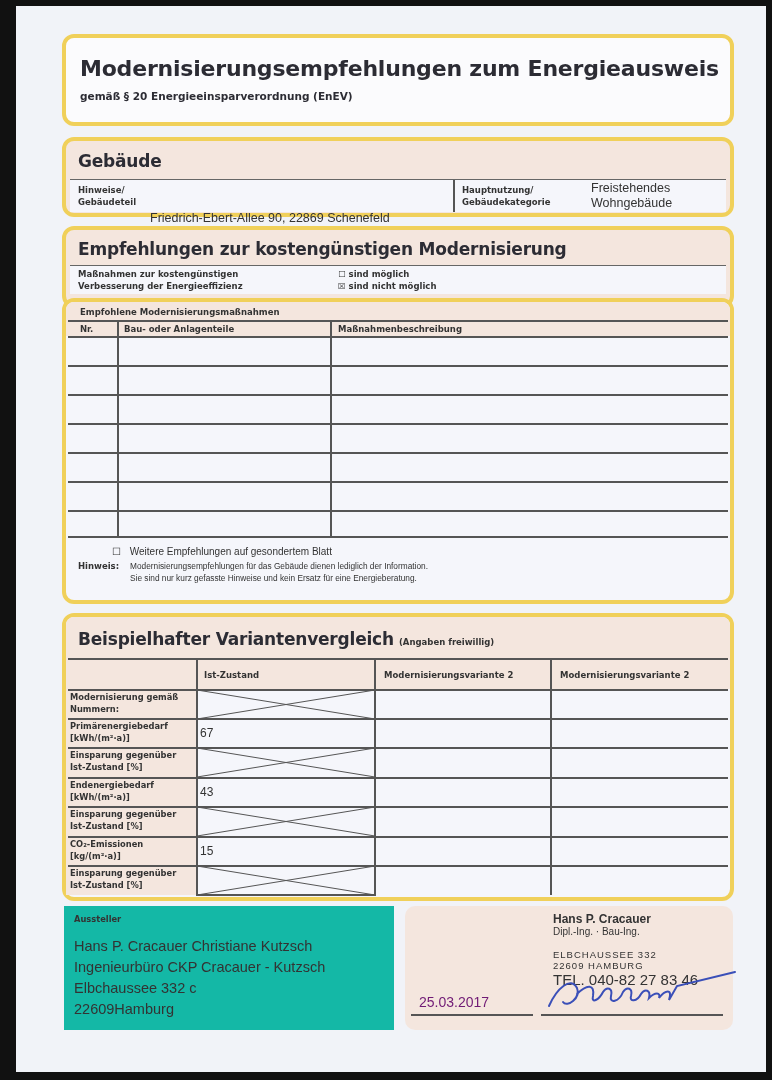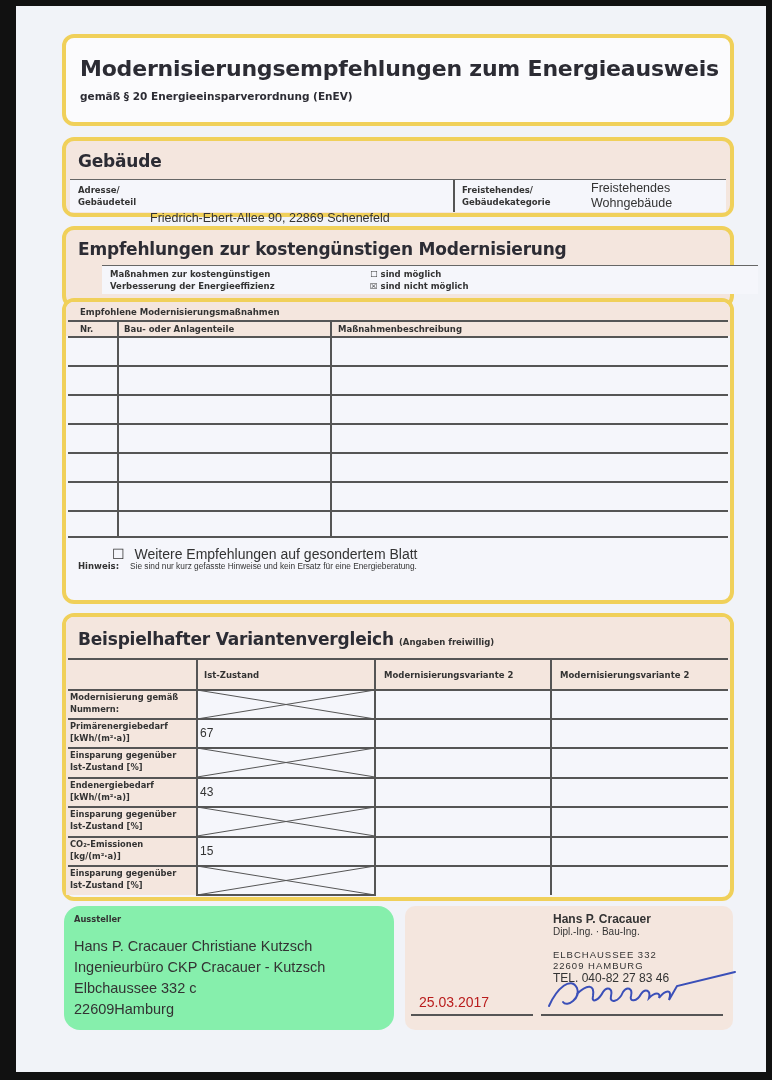--- a/index.html
+++ b/index.html
@@ -34,42 +34,42 @@
 
   <div class="box" style="left:46px; top:28px; width:672px; height:92px;">
     <div class="title-main">Modernisierungsempfehlungen zum Energieausweis</div>
     <div class="title-sub">gemäß § 20 Energieeinsparverordnung (EnEV)</div>
   </div>
 
   <div class="box hdr-band" style="left:46px; top:131px; width:672px; height:80px;">
     <div class="sec-title" style="position:absolute; left:12px; top:10px;">Gebäude</div>
     <div style="position:absolute; left:4px; top:38px; width:656px; height:32px; background:#f5f6fb; border-top:1.5px solid #666;">
       <div class="small-b" style="position:absolute; left:8px; top:4px;">
-        <div>Adresse/</div>
+        <div>Hinweise/</div>
         <div>Gebäudeteil</div>
       </div>
       <div class="val" style="position:absolute; left:80px; top:1px;margin-top:30px;">
         <div>Friedrich-Ebert-Allee 90, 22869 Schenefeld</div>
         <div>Gesamtgebäude</div>
       </div>
       <div class="line-v" style="left:383px; top:0; height:32px;"></div>
       <div class="small-b" style="position:absolute; left:392px; top:4px;">
-        <div>Freistehendes/</div>
+        <div>Hauptnutzung/</div>
         <div>Gebäudekategorie</div>
       </div>
       <div class="val" style="position:absolute; left:521px; top:1px;">
         <div>Freistehendes</div>
         <div>Wohngebäude</div>
       </div>
     </div>
   </div>
 
   <div class="box hdr-band" style="left:46px; top:220px; width:672px; height:82px;padding-left:28px;">
     <div class="sec-title" style="position:absolute; left:12px; top:9px;">Empfehlungen zur kostengünstigen Modernisierung</div>
-    <div style="position:absolute; left:4px; top:35px; width:656px; height:28px; background:#f5f6fb; border-top:1.5px solid #666;margin-left:32px;">
+    <div style="position:absolute; left:4px; top:35px; width:656px; height:28px; background:#f5f6fb; border-top:1.5px solid #666;">
       <div class="small-b" style="position:absolute; left:8px; top:2px;">
         <div>Maßnahmen zur kostengünstigen</div>
         <div>Verbesserung der Energieeffizienz</div>
       </div>
       <div class="small-b" style="position:absolute; left:268px; top:2px;">
         <span>☐</span>
         <span>sind möglich</span>
       </div>
       <div class="small-b" style="position:absolute; left:268px; top:14px;">
         <span>☒</span>
@@ -91,26 +91,27 @@
 
     <div class="line-h" style="left:2px; top:34px; width:660px;"></div>
     <div class="line-h" style="left:2px; top:63px; width:660px;"></div>
     <div class="line-h" style="left:2px; top:92px; width:660px;"></div>
     <div class="line-h" style="left:2px; top:121px; width:660px;"></div>
     <div class="line-h" style="left:2px; top:150px; width:660px;"></div>
     <div class="line-h" style="left:2px; top:179px; width:660px;"></div>
     <div class="line-h" style="left:2px; top:208px; width:660px;"></div>
     <div class="line-h" style="left:2px; top:234px; width:660px;"></div>
 
-    <div style="position:absolute; left:46px; top:244px; font-family:'Liberation Sans', sans-serif; font-size:14px; color:#333;">
+    <div style="position:absolute; left:46px; top:244px; font-family:'Liberation Sans', sans-serif; font-size:10px; color:#333;">
       <span>☐</span>
       <span style="margin-left:6px;">Weitere Empfehlungen auf gesondertem Blatt</span>
     </div>
     <div class="small-b" style="position:absolute; left:12px; top:258px;">Hinweis:</div>
     <div style="position:absolute; left:64px; top:258px; font-family:'Liberation Sans', sans-serif; font-size:8.3px; color:#333; line-height:12px;">
+      <div>Modernisierungsempfehlungen für das Gebäude dienen lediglich der Information.</div>
       <div>Sie sind nur kurz gefasste Hinweise und kein Ersatz für eine Energieberatung.</div>
     </div>
   </div>
 
   <div class="box" style="left:46px; top:607px; width:672px; height:288px; background:#f5f6fb;">
     <div style="position:absolute; left:0; top:0; width:664px; height:72px; background:#f4e6de; border-radius:8px 8px 0 0;"></div>
     <div style="position:absolute; left:0; top:72px; width:130px; height:206px; background:#f4e6de;"></div>
     <div style="position:absolute; left:12px; top:12px;">
       <span class="sec-title">Beispielhafter Variantenvergleich</span>
       <span style="font-size:8.5px; font-weight:bold; color:#333;">(Angaben freiwillig)</span>
@@ -177,38 +178,38 @@
     <svg class="cell-x" style="left:131px; top:190px;" width="178" height="29">
         <line x1="0" y1="0" x2="178" y2="29" stroke="#555" stroke-width="1"></line>
         <line x1="0" y1="29" x2="178" y2="0" stroke="#555" stroke-width="1"></line>
       </svg>
     <svg class="cell-x" style="left:131px; top:249px;" width="178" height="29">
         <line x1="0" y1="0" x2="178" y2="29" stroke="#555" stroke-width="1"></line>
         <line x1="0" y1="29" x2="178" y2="0" stroke="#555" stroke-width="1"></line>
       </svg>
   </div>
 
-  <div style="position:absolute; left:48px; top:900px; width:330px; height:124px; background:#86efac; border-radius:16px;">
+  <div style="position:absolute; left:48px; top:900px; width:330px; height:124px; background:#14b8a6; border-radius:0;">
     <div style="position:absolute; left:10px; top:8px; font-size:8.3px; font-weight:bold; color:#333;">Aussteller</div>
     <div style="position:absolute; left:10px; top:30px; font-family:'Liberation Sans', sans-serif; font-size:14.5px; line-height:21px; color:#333;">
       <div>Hans P. Cracauer Christiane Kutzsch</div>
       <div>Ingenieurbüro CKP Cracauer - Kutzsch</div>
       <div>Elbchaussee 332 c</div>
       <div>22609Hamburg</div>
     </div>
   </div>
   <div style="position:absolute; left:389px; top:900px; width:328px; height:124px; background:#f4e6de; border-radius:10px;">
-    <div style="position:absolute; left:14px; top:88px; font-family:'Liberation Sans', sans-serif; font-size:14px; color:#b91c1c;">25.03.2017</div>
+    <div style="position:absolute; left:14px; top:88px; font-family:'Liberation Sans', sans-serif; font-size:14px; color:#701a75;">25.03.2017</div>
     <div class="line-h" style="left:6px; top:108px; width:122px; height:1.5px;"></div>
     <div class="line-h" style="left:136px; top:108px; width:182px; height:1.5px;"></div>
     <div style="position:absolute; left:148px; top:6px; font-family:'Liberation Sans', sans-serif; color:#333;">
       <div style="font-size:12px; font-weight:bold;">Hans P. Cracauer</div>
       <div style="font-size:10px;">Dipl.-Ing. · Bau-Ing.</div>
       <div style="font-size:9.5px; letter-spacing:1px; margin-top:12px;">ELBCHAUSSEE 332</div>
       <div style="font-size:9.5px; letter-spacing:1px;">22609 HAMBURG</div>
-      <div style="font-size:12px;">TEL. 040-82 27 83 46</div>
+      <div style="font-size:15px;">TEL. 040-82 27 83 46</div>
     </div>
     <svg style="position:absolute; left:132px; top:52px;" width="200" height="60">
       <path d="M12 48 C 20 30, 34 18, 40 30 C 44 40, 30 50, 26 44 M40 36 C 50 26, 58 26, 56 38 C 54 46, 62 42, 66 34 C 70 28, 76 30, 74 38 C 72 46, 82 44, 86 34 C 90 28, 96 30, 94 38 C 92 44, 100 44, 104 36 C 108 30, 114 32, 112 40 C 118 34, 124 34, 122 40 C 128 32, 136 30, 132 42 L 140 28 L 198 14" stroke="#3a4fb8" stroke-width="2" fill="none" stroke-linecap="round"></path>
     </svg>
   </div>
 
 </div>
 
 </body></html>

